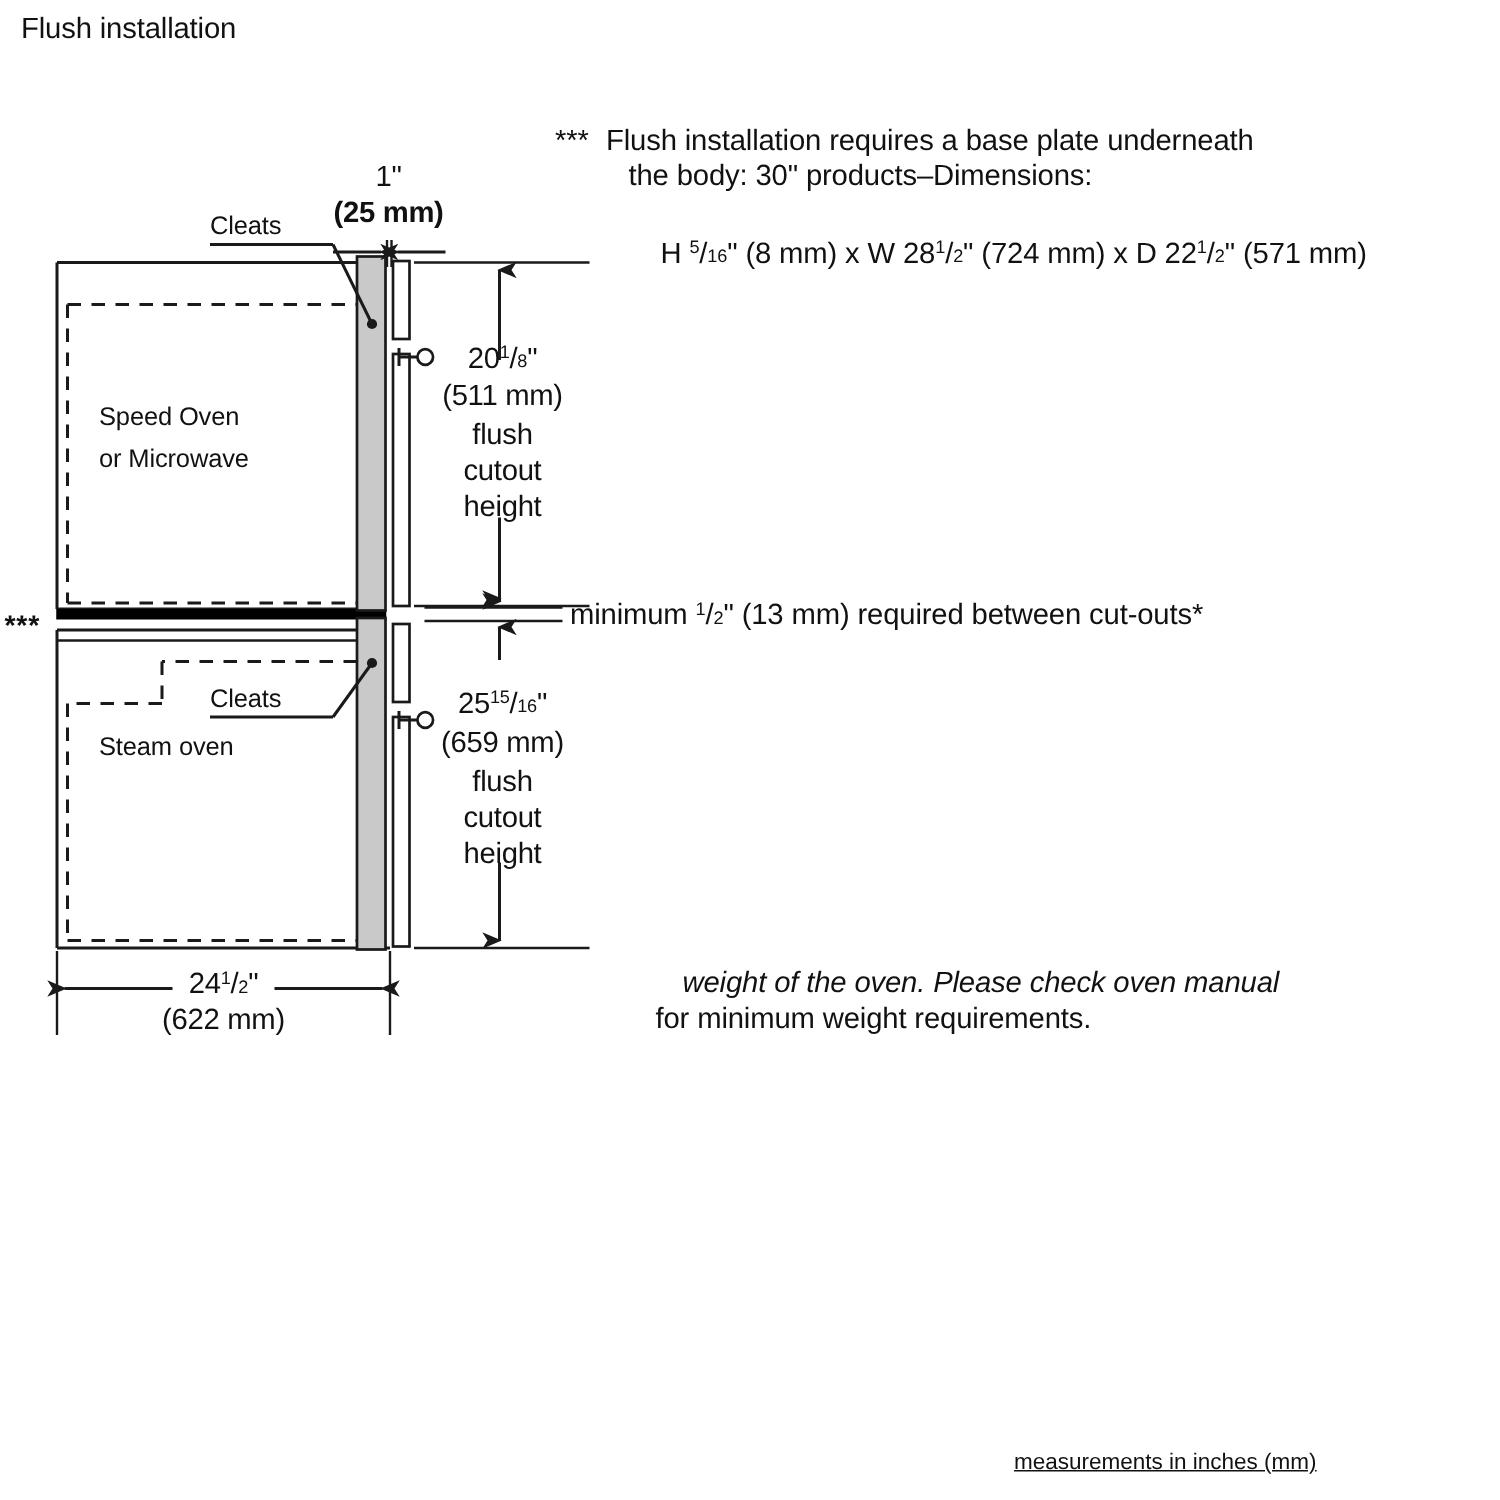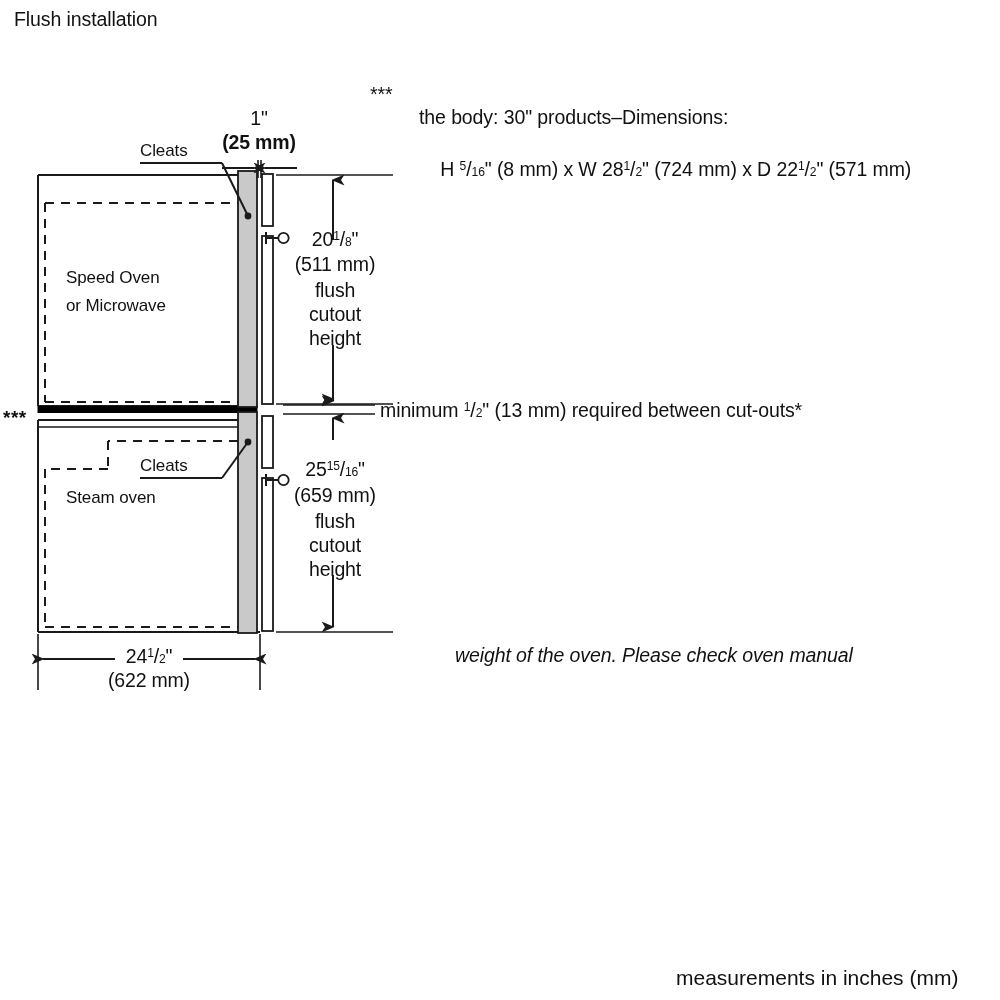--- a/index.html
+++ b/index.html
@@ -44,21 +44,22 @@
   .labeltext {
     font-size: 17px;
     letter-spacing: -0.1px;
   }
   .stars {
     font-size: 19px;
     font-weight: 700;
     letter-spacing: 0.5px;
   }
   .footer {
-    font-size: 21px;
+    font-size: 15px;
+    text-decoration: underline;
   }
   sup.fracn {
     font-size: 0.62em;
     vertical-align: 0.52em;
     line-height: 0;
   }
   sub.fracd {
     font-size: 0.62em;
     vertical-align: 0.02em;
     line-height: 0;
@@ -83,20 +84,21 @@
   .knob { fill: #ffffff; stroke: #1a1a1a; stroke-width: 1.8; }
 </style>
 </head>
 <body>
 
 <div class="page">
 
   <div class="txt heading" style="left:14px; top:8px;">Flush installation</div>
 
   <div class="txt note" style="left:370px; top:83px;">***</div>
+  <div class="txt note" style="left:404px; top:83px;">Flush installation requires a base plate underneath</div>
   <div class="txt note" style="left:419px; top:106px;">the body: 30" products–Dimensions:</div>
   <div class="txt note" style="left:419px; top:135px;">
     <span>H </span><sup class="fracn">5</sup><span class="frac-slash">/</span><sub class="fracd">16</sub><span>" (8 mm) x W 28</span><sup class="fracn">1</sup><span class="frac-slash">/</span><sub class="fracd">2</sub><span>" (724 mm) x D 22</span><sup class="fracn">1</sup><span class="frac-slash">/</span><sub class="fracd">2</sub><span>" (571 mm)</span>
   </div>
 
   <svg class="draw" viewBox="0 0 1000 1000">
     <defs>
       <marker id="arrUp" markerWidth="11" markerHeight="13" refX="5.5" refY="1.5" orient="auto-start-reverse" markerUnits="userSpaceOnUse">
         <path d="M5.5,0 L11,13 L5.5,9.5 L0,13 Z" fill="#1a1a1a"></path>
       </marker>
@@ -221,16 +223,17 @@
   <div class="txt dimtext" style="left:283px; top:458px; width:104px;"><span>25</span><sup class="fracn">15</sup><span class="frac-slash">/</span><sub class="fracd">16</sub><span>"</span></div>
   <div class="txt dimtext" style="left:283px; top:484px; width:104px;">(659 mm)</div>
   <div class="txt dimtext" style="left:283px; top:510px; width:104px;">flush</div>
   <div class="txt dimtext" style="left:283px; top:534px; width:104px;">cutout</div>
   <div class="txt dimtext" style="left:283px; top:558px; width:104px;">height</div>
 
   <div class="txt dimtext" style="left:88px; top:645px; width:122px;"><span>24</span><sup class="fracn">1</sup><span class="frac-slash">/</span><sub class="fracd">2</sub><span>"</span></div>
   <div class="txt dimtext" style="left:88px; top:669px; width:122px;">(622 mm)</div>
 
   <div class="txt note" style="left:455px; top:644px;font-style:italic;">weight of the oven. Please check oven manual</div>
+  <div class="txt note" style="left:437px; top:668px;">for minimum weight requirements.</div>
 
   <div class="txt footer" style="left:676px; top:966px;">measurements in inches (mm)</div>
 
 </div>
 
 </body></html>

